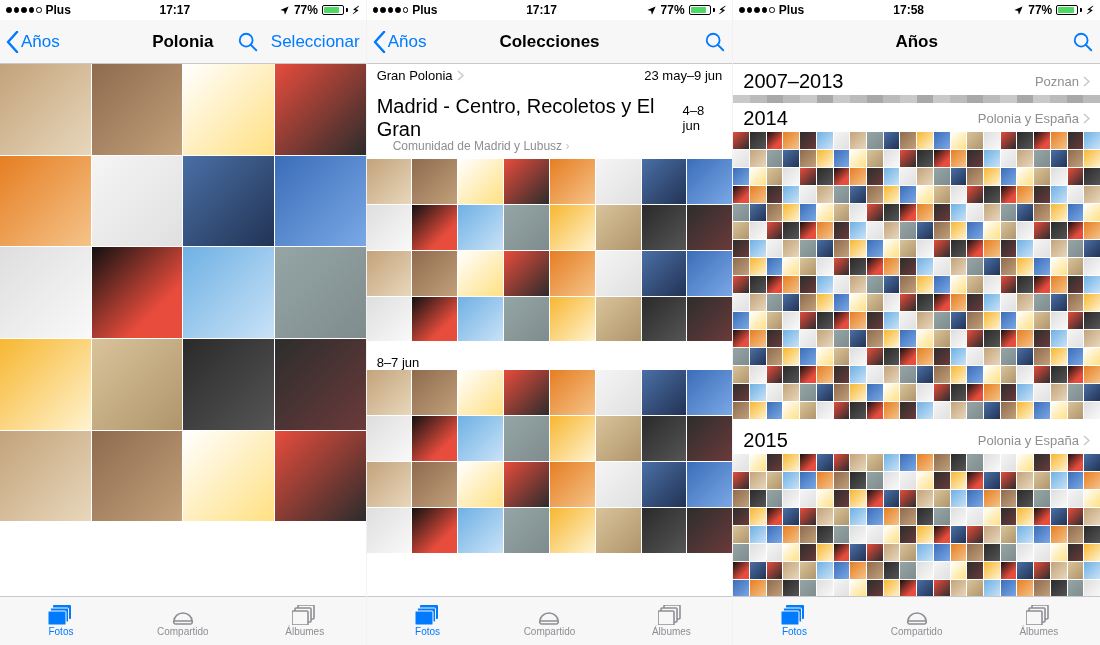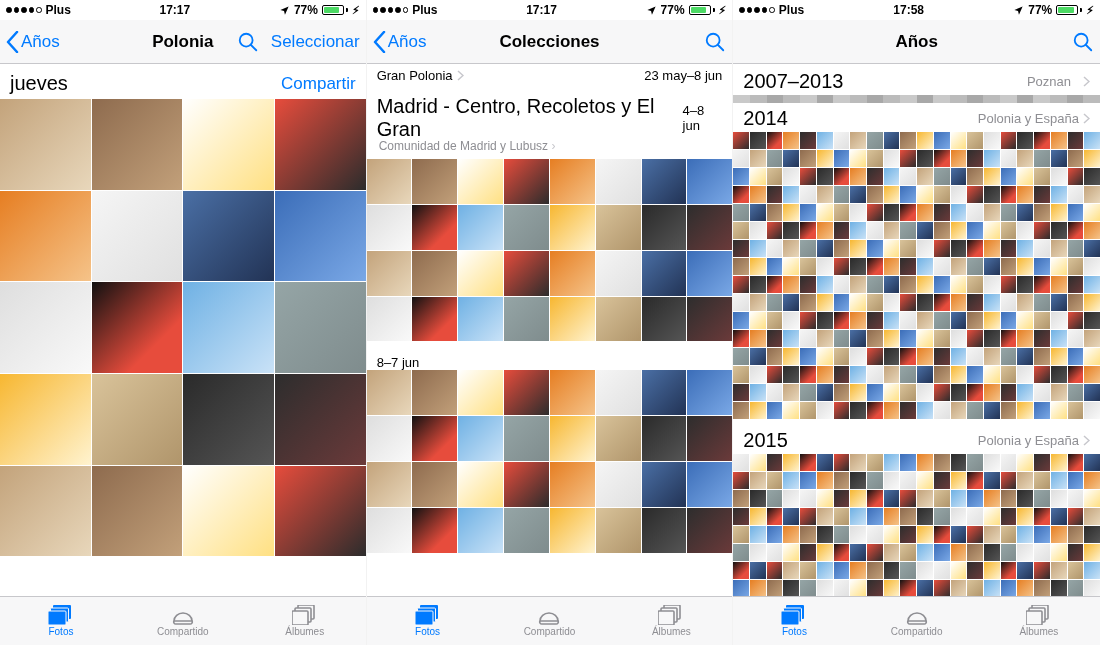--- a/index.html
+++ b/index.html
@@ -32,21 +32,21 @@
   .search-icon svg { display:block; }
 
   
   .section-row { display:flex; align-items:center; justify-content:space-between; padding:8px 10px 4px 10px; background:#fff; }
   .section-row.small .stitle { font-size:14px; font-weight:400; }
   .section-row.large .stitle { font-size:20px; font-weight:400; }
   .section-row .sdate { font-size:13px; color:#000; }
   .section-row .saction { font-size:17px; color:#007aff; }
   .chev { color:#c7c7cc; }
   .chev svg { display:block; }
-  .section-sub { display:block; font-size:12px; color:#8e8e93; padding:0 10px 6px 12px; margin-top:-2px;}
+  .section-sub { display:block; font-size:12px; color:#8e8e93; padding:0 10px 6px 26px; margin-top:-2px;}
   .section-sub .inline-chev { color:#c7c7cc; }
 
   
   .grid { display:grid; gap:1px; background:#fff; }
   .grid-4 { grid-template-columns: repeat(4,1fr); }
   .grid-8 { grid-template-columns: repeat(8,1fr); }
   .grid-22 { grid-template-columns: repeat(22,1fr); }
   .thumb { background:#ddd; position:relative; overflow:hidden; }
   .thumb.sq::before { content:""; display:block; padding-top:100%; }
 
@@ -132,24 +132,20 @@
         <svg width="22" height="22" viewBox="0 0 24 24">
               <circle cx="10" cy="10" r="7" stroke="#007aff" stroke-width="2" fill="none"></circle>
               <line x1="15" y1="15" x2="21" y2="21" stroke="#007aff" stroke-width="2" stroke-linecap="round"></line>
             </svg>
       </span>
       <span>Seleccionar</span>
     </div>
   </div>
 
   <div class="content">
-    <div class="section-row large">
-      <span class="stitle">jueves</span>
-      <span class="saction">Compartir</span>
-    </div>
 
     <div class="grid grid-4" id="grid-moments">
           <div class="thumb c0 sq"></div>
           <div class="thumb c7 sq"></div>
           <div class="thumb c14 sq"></div>
           <div class="thumb c5 sq"></div>
           <div class="thumb c12 sq"></div>
           <div class="thumb c3 sq"></div>
           <div class="thumb c10 sq"></div>
           <div class="thumb c1 sq"></div>
@@ -248,21 +244,21 @@
 
     <div class="section-row small" style="padding-top:4px;padding-bottom:4px;">
       <span style="display:flex;align-items:center;gap:4px;">
         <span class="stitle" style="font-size:13px;color:#000;">Gran Polonia</span>
         <span class="chev">
               <svg width="7" height="11" viewBox="0 0 7 11">
                 <path d="M1 1 L6 5.5 L1 10" stroke="#c7c7cc" stroke-width="1.5" fill="none"></path>
               </svg>
             </span>
       </span>
-      <span class="sdate">23 may–8 jun</span>
+      <span class="sdate">23 may–9 jun</span>
     </div>
 
     <div class="section-row large" style="padding-bottom:0;">
       <span class="stitle">Madrid - Centro, Recoletos y El Gran</span>
       <span class="sdate">4–8 jun</span>
     </div>
     <span class="section-sub">
       <span>Comunidad de Madrid y Lubusz</span>
       <span class="inline-chev"> ›</span>
     </span>
@@ -408,21 +404,21 @@
               <line x1="15" y1="15" x2="21" y2="21" stroke="#007aff" stroke-width="2" stroke-linecap="round"></line>
             </svg>
       </span>
     </div>
   </div>
 
   <div class="content">
 
     <div class="section-row large" style="padding-top:6px;padding-bottom:2px;">
       <span class="stitle">2007–2013</span>
-      <span style="display:flex;align-items:center;gap:12px;">
+      <span style="display:flex;align-items:center;gap:4px;">
         <span class="sdate" style="color:#8e8e93;font-size:13px;">Poznan</span>
         <span class="chev">
               <svg width="7" height="11" viewBox="0 0 7 11">
                 <path d="M1 1 L6 5.5 L1 10" stroke="#c7c7cc" stroke-width="1.5" fill="none"></path>
               </svg>
             </span>
       </span>
     </div>
     <div class="yearband" id="yearband1">
           <div class="cell"></div>

